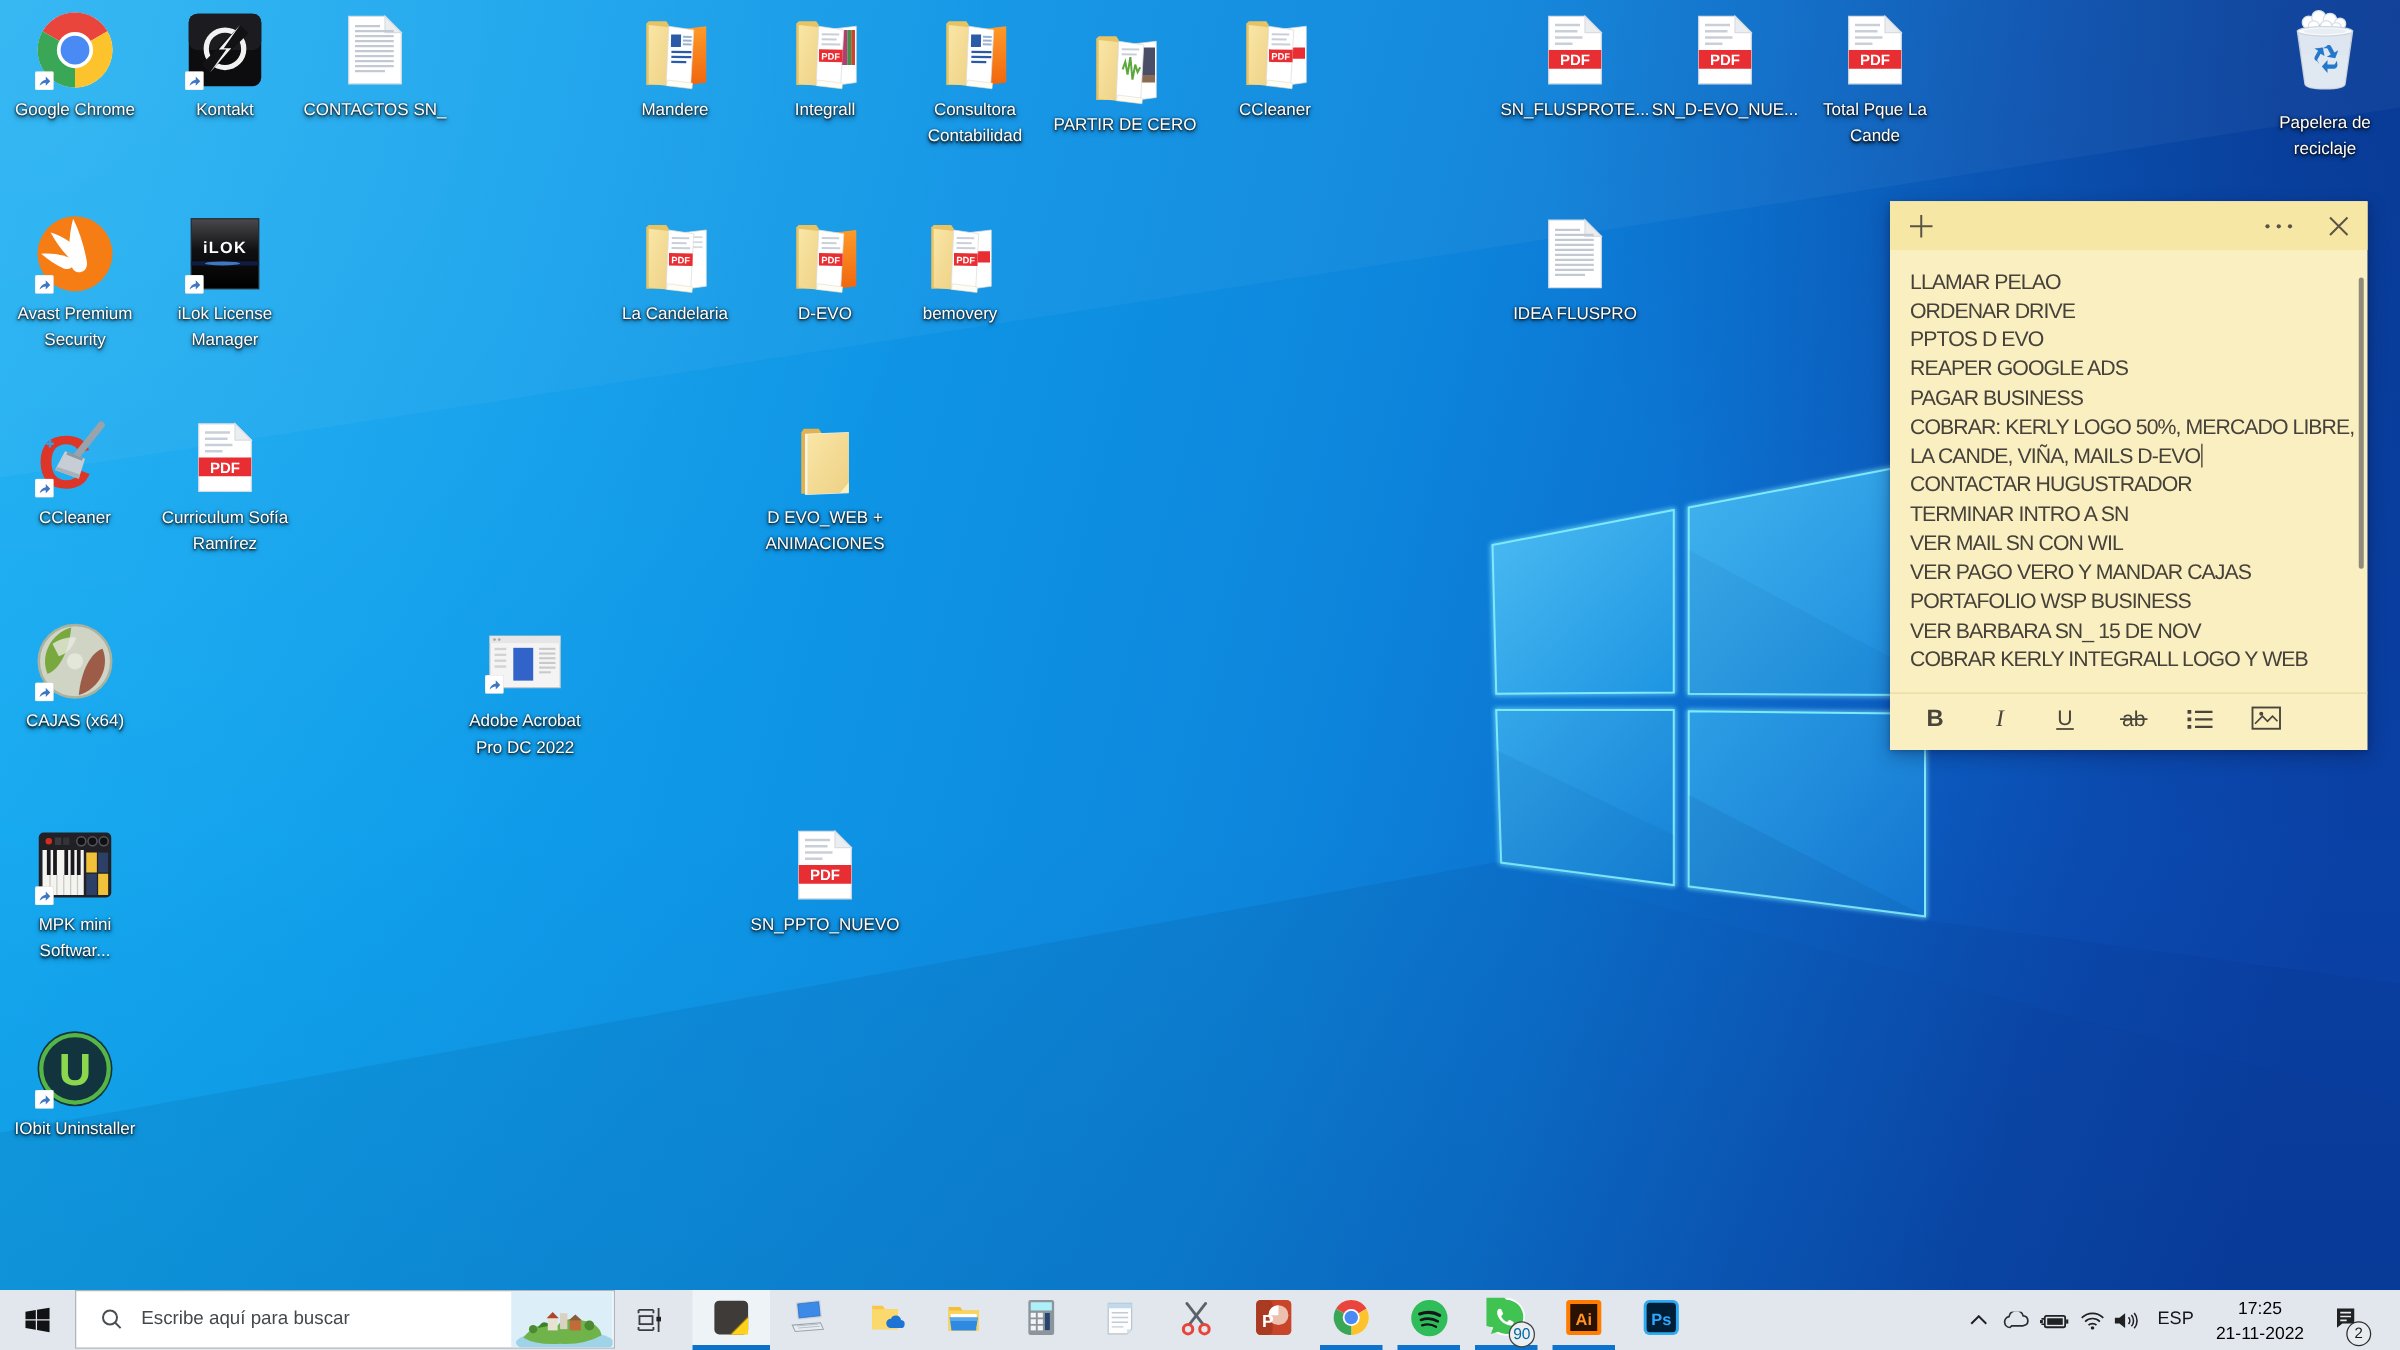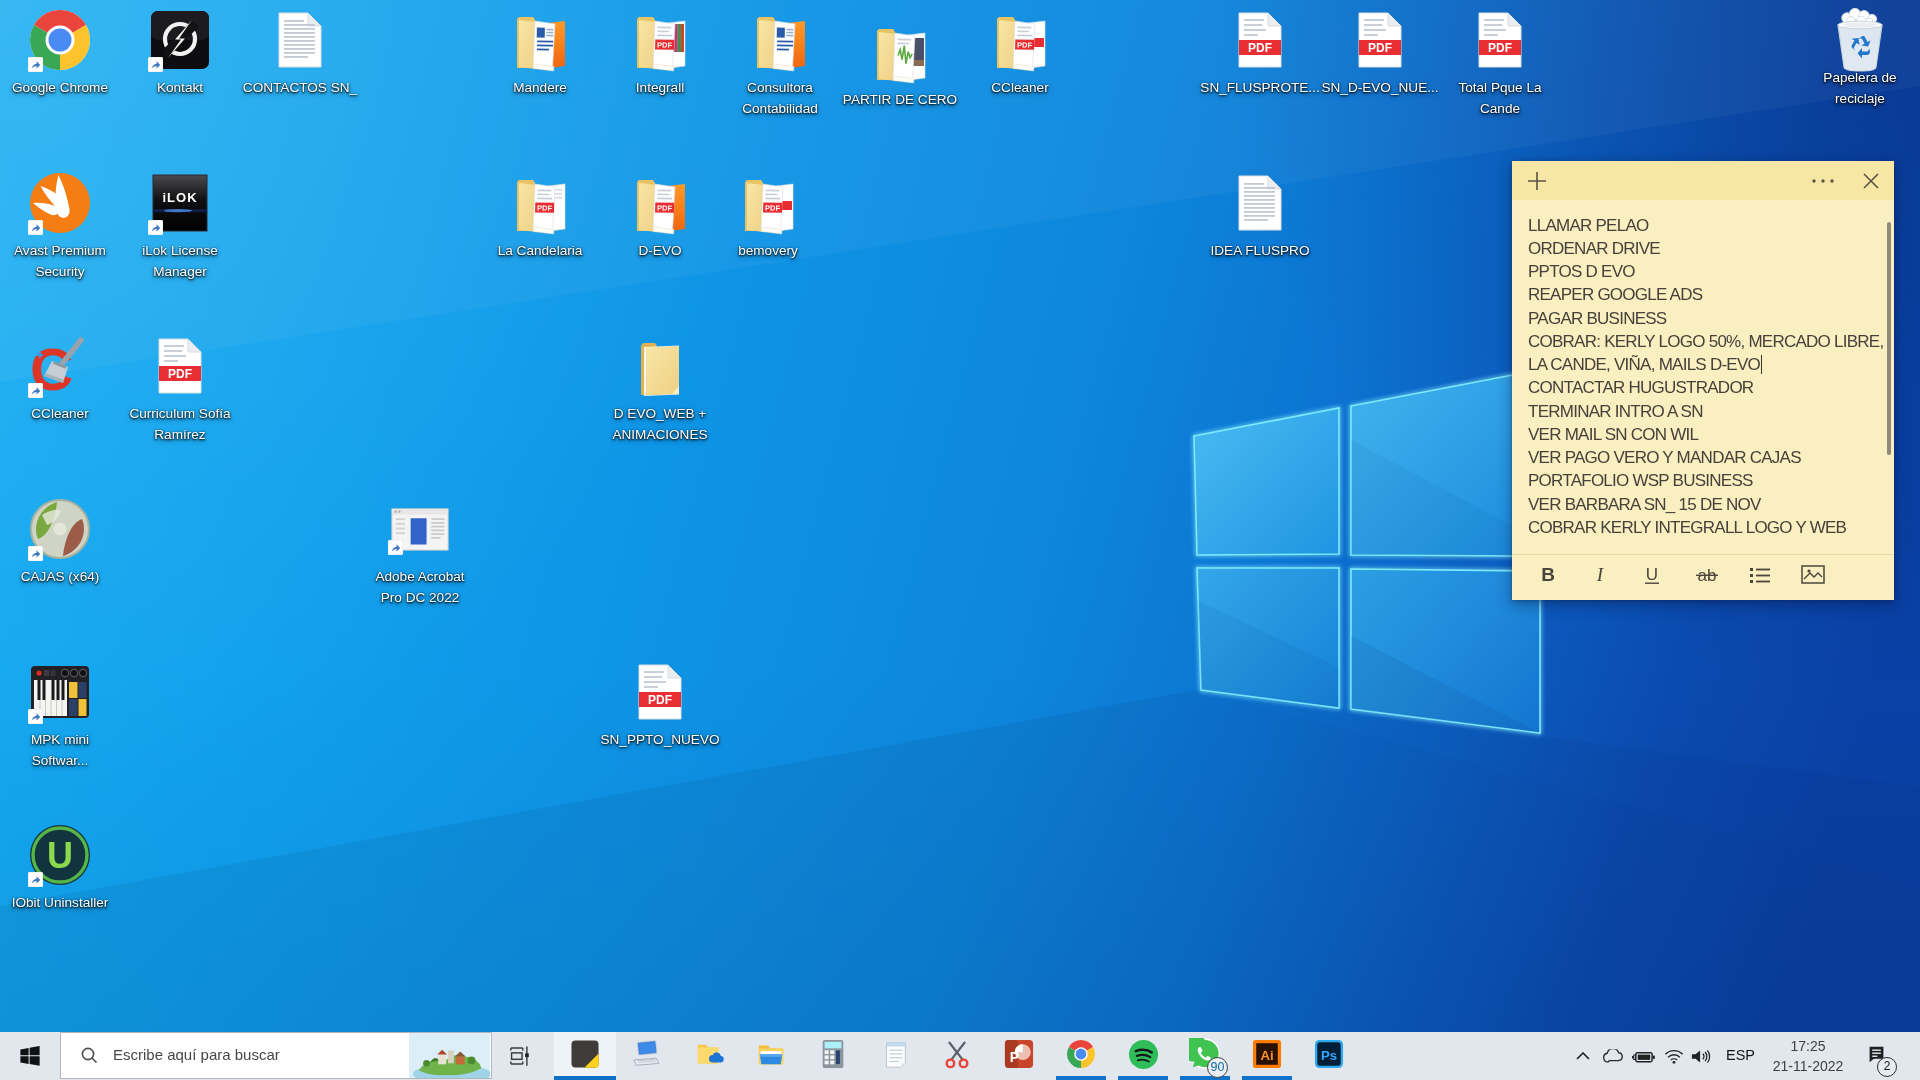--- a/index.html
+++ b/index.html
@@ -15,21 +15,21 @@
 #ntool{position:absolute;left:0;bottom:0;right:0;height:45px;border-top:1px solid #ead9a0;}
 .tbi{position:absolute;top:7px;color:#5a554c;}
 #nscroll{position:absolute;right:3px;top:61px;width:4px;height:233px;background:#8f8a7a;border-radius:2px;}
 
 #bar{position:absolute;left:0;top:1032px;width:1920px;height:61px;background:#e1e7ed;}
 #sbox{position:absolute;left:60px;top:0;width:432px;height:47px;background:#fff;border:1px solid #b0b5ba;box-sizing:border-box;}
 #stext{position:absolute;left:52px;top:13px;font-size:15px;color:#45484b;}
 .cell{position:absolute;top:0;width:62px;height:48px;}
 .ul{position:absolute;bottom:0;left:6px;width:50px;height:3px;background:#0f72cd;}
 .tray{position:absolute;color:#1b1d1f;}
-#clock{position:absolute;left:1770px;top:0;width:76px;height:48px;font-size:14px;color:#404040;text-align:center;line-height:20px;padding-top:4px;box-sizing:border-box;}
+#clock{position:absolute;left:1770px;top:0;width:76px;height:48px;font-size:14px;color:#000000;text-align:center;line-height:20px;padding-top:4px;box-sizing:border-box;}
 </style></head>
 <body>
 <svg id="desk" width="1920" height="1080">
 <defs>
 <linearGradient id="bgg" gradientUnits="userSpaceOnUse" x1="0" y1="0" x2="1920" y2="500">
 <stop offset="0" stop-color="#16adf2"></stop>
         <stop offset=".22" stop-color="#10a0ec"></stop>
         <stop offset=".42" stop-color="#0e92e4"></stop>
         <stop offset=".58" stop-color="#0d86dc"></stop>
         <stop offset=".70" stop-color="#0c74d2"></stop>
@@ -586,21 +586,21 @@
         </svg>
       </div>
       <div class="lb">Adobe Acrobat<br>Pro DC 2022</div>
     </div>
 <div class="di" style="left:1798px;top:4px">
       <div class="ic">
         <svg width="64" height="68" viewBox="0 0 64 68">
           <use href="#bin"></use>
         </svg>
       </div>
-      <div class="lb" style="margin-top:0">Papelera de<br>reciclaje</div>
+      <div class="lb" style="margin-top:20px">Papelera de<br>reciclaje</div>
     </div>
   </div>
 <div id="note">
 <div id="nhead">
 <svg width="22" height="22" style="position:absolute;left:14px;top:9px" viewBox="0 0 22 22">
         <path d="M11 2 V20 M2 11 H20" stroke="#5a5346" stroke-width="1.6"></path>
       </svg>
 <svg width="26" height="8" style="position:absolute;right:58px;top:16px" viewBox="0 0 26 8">
         <circle cx="4" cy="4" r="1.7" fill="#5a5346"></circle>
         <circle cx="13" cy="4" r="1.7" fill="#5a5346"></circle>

